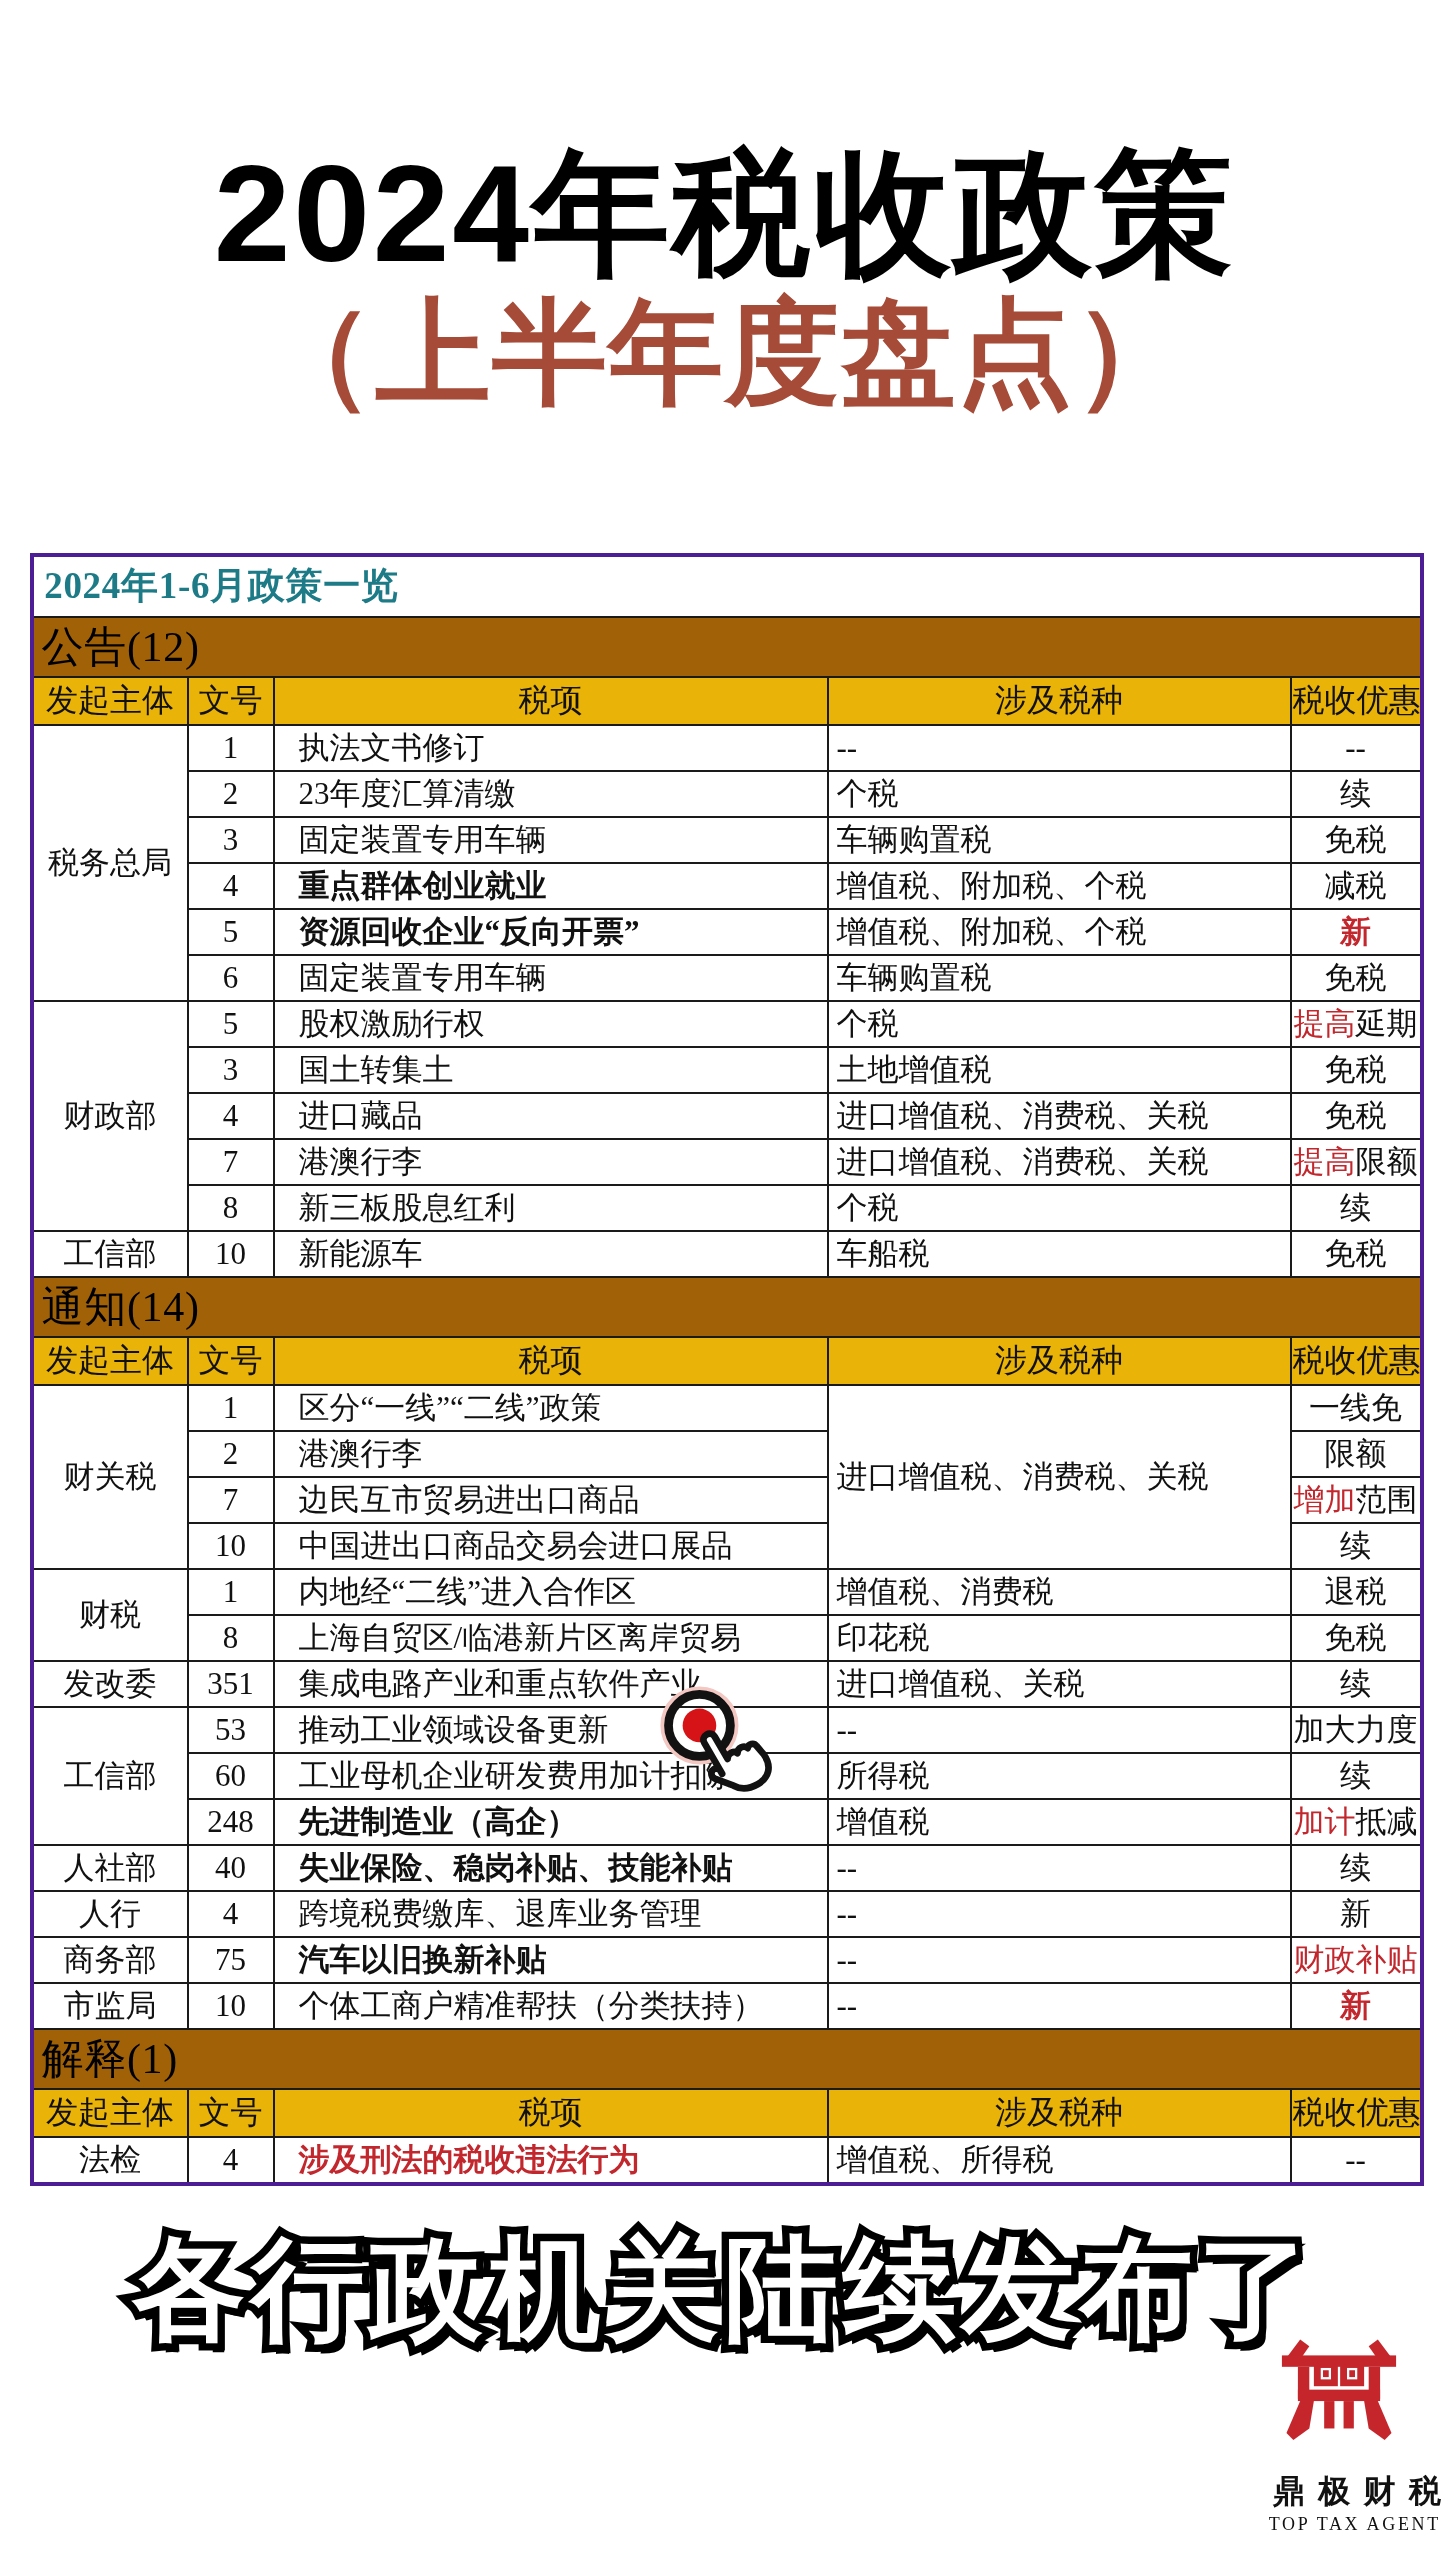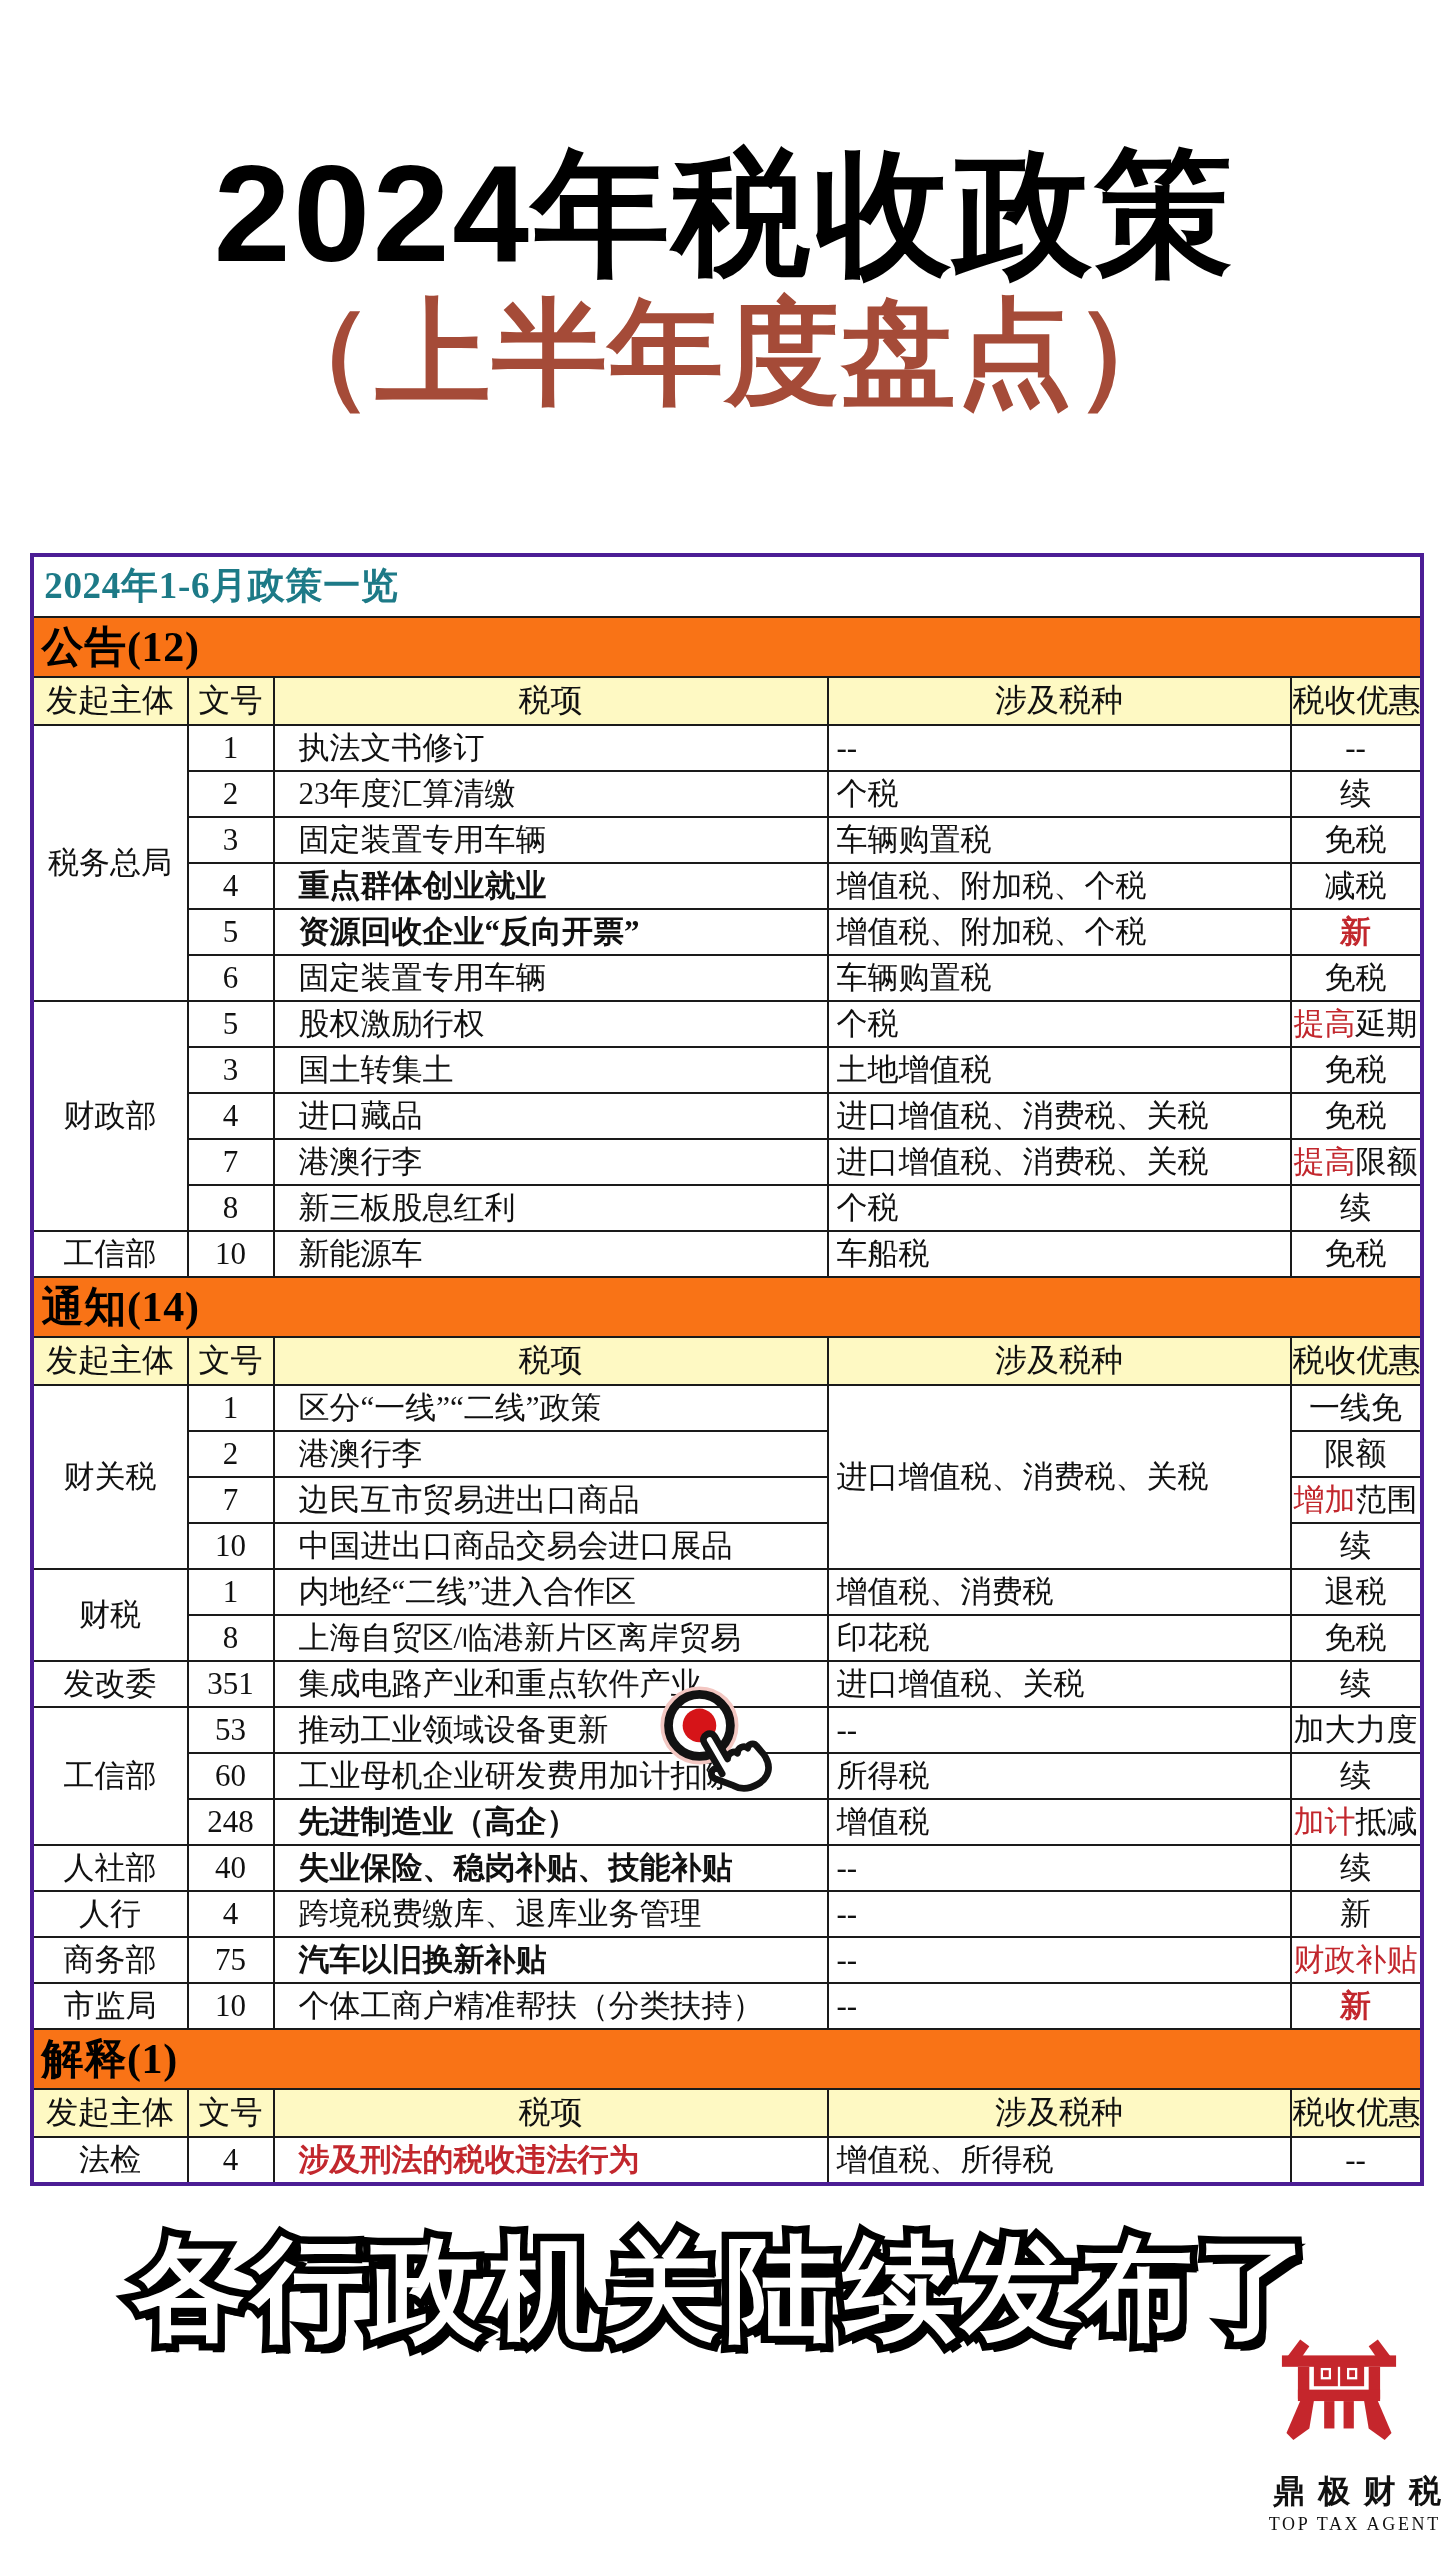--- a/index.html
+++ b/index.html
@@ -29,24 +29,24 @@
   tbody tr{height:42px;}
   tr.caption-row{height:55px;}
   tr.section-row{height:58px;}
   tr.header-row{height:48px;}
 
   .caption-cell{
     background:#ffffff;color:#1d7a87;text-align:left;
     font-size:37px;font-weight:600;padding:4px 0 5.4px 10.7px;letter-spacing:0.7px;
   }
   .section-cell{
-    background:#f97316;color:#000;text-align:left;
-    font-size:42px;font-weight:700;padding-left:8px;letter-spacing:0.7px;
-  }
-  th{background:#fef9c3;font-size:32px;font-weight:400;text-align:center;color:#111;}
+    background:#a16207;color:#000;text-align:left;
+    font-size:42px;font-weight:400;padding-left:8px;letter-spacing:0.7px;
+  }
+  th{background:#eab308;font-size:32px;font-weight:400;text-align:center;color:#111;}
   td{font-size:31px;text-align:center;vertical-align:middle;color:#111;}
   .agency-cell{text-align:center;}
   .no-cell{text-align:center;}
   .item-cell{text-align:left;padding-left:24px;}
   .taxes-cell{text-align:left;padding-left:8px;}
   .benefit-cell{text-align:center;padding:0 1.3px;}
   .bold{font-weight:700;}
   .red{color:#c2272d;}
 
   

